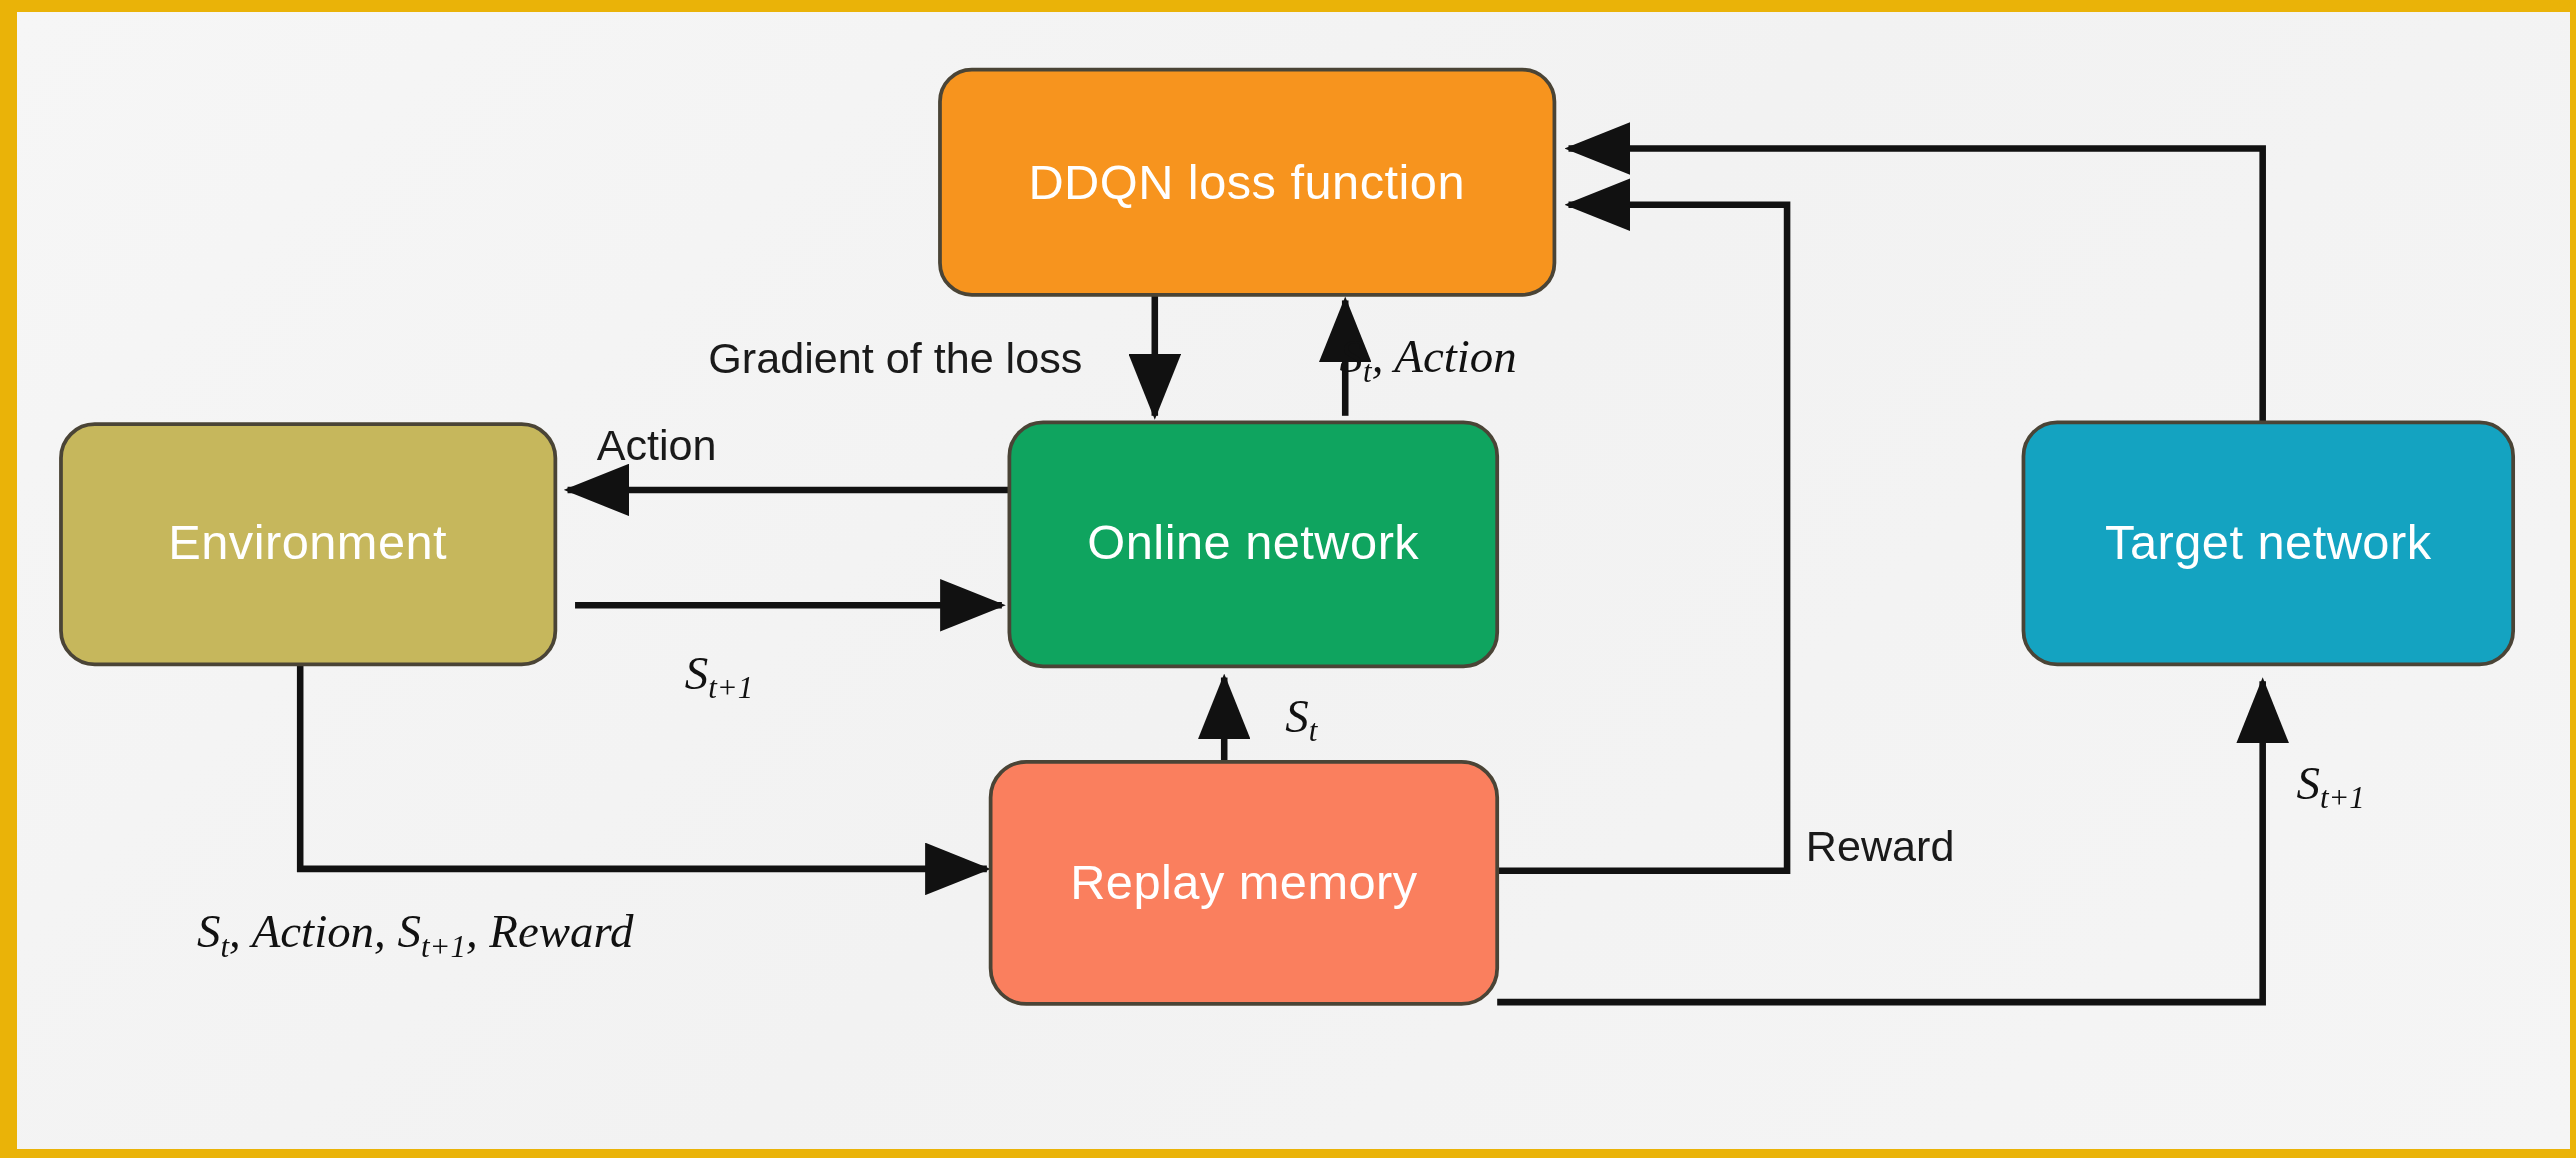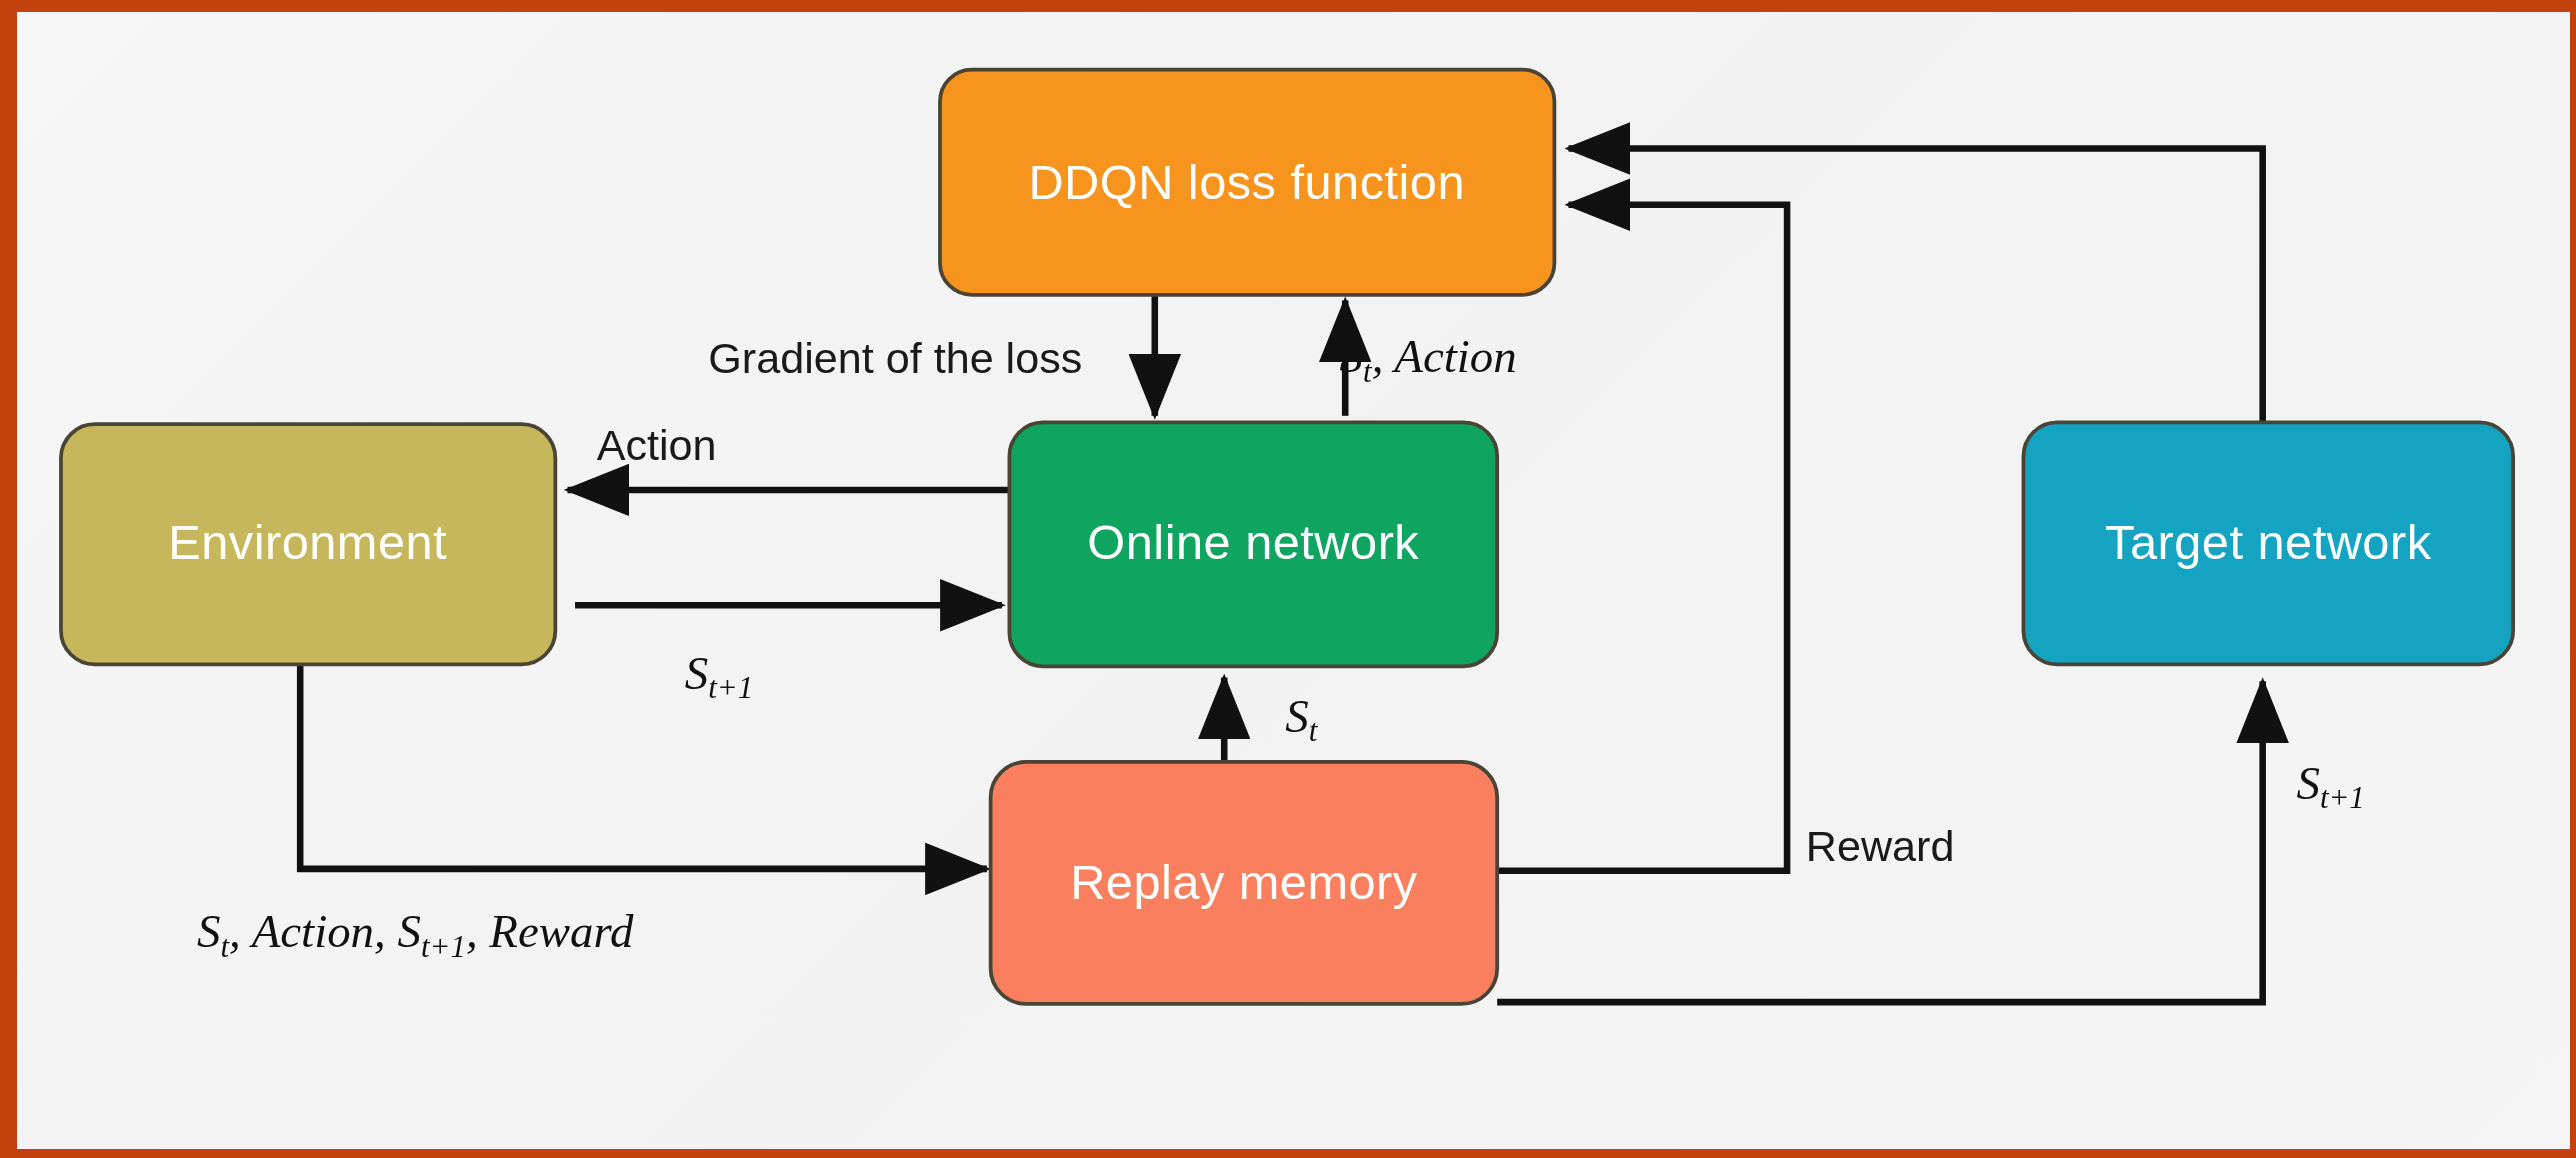--- a/index.html
+++ b/index.html
@@ -5,21 +5,21 @@
 <style>
   html, body {
     margin: 0;
     padding: 0;
     background: #ffffff;
   }
   #page {
     position: relative;
     width: 2576px;
     height: 1159px;
-    background: #c2410c;
+    background: #eab308;
     font-family: "Liberation Sans", sans-serif;
     overflow: hidden;
   }
   #canvas {
     position: absolute;
     left: 17px;
     top: 12.2px;
     width: 2553px;
     height: 1137px;
     background: #f4f4f4;

